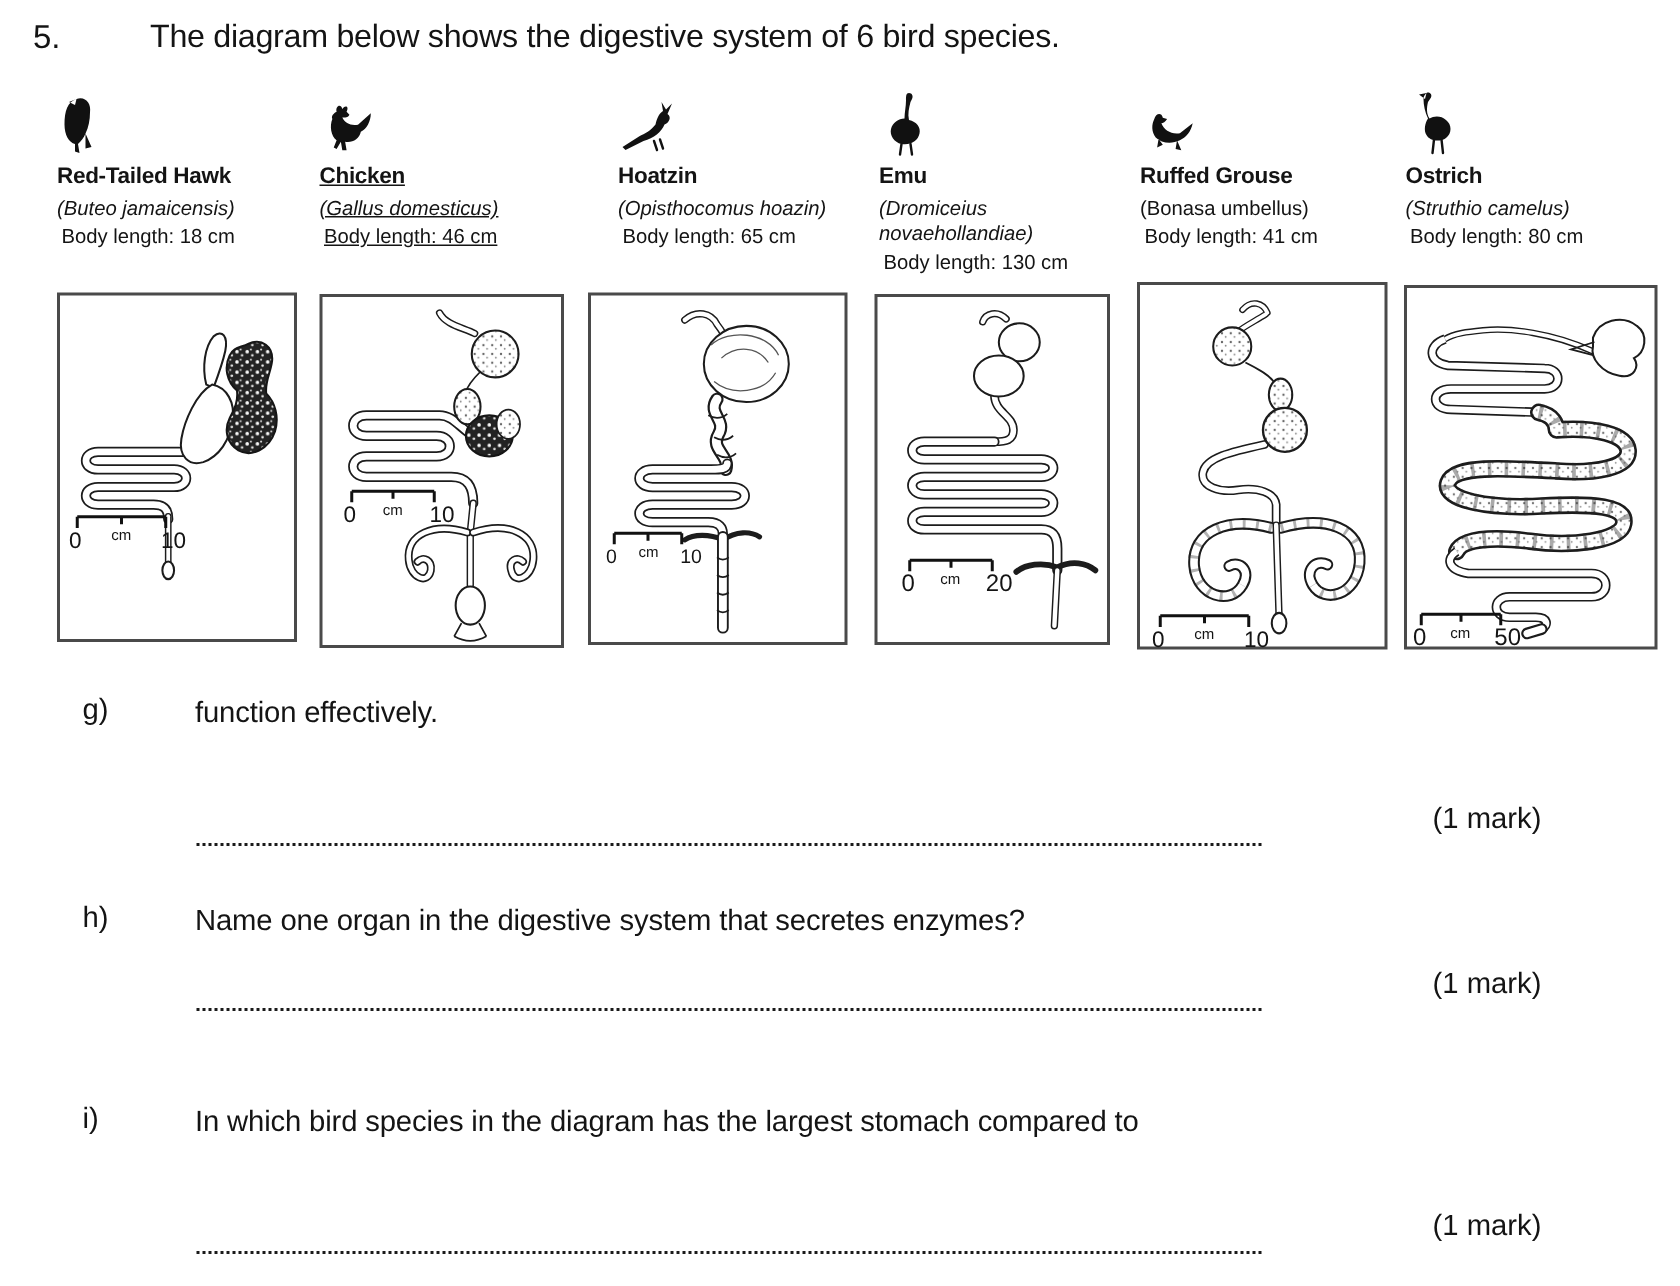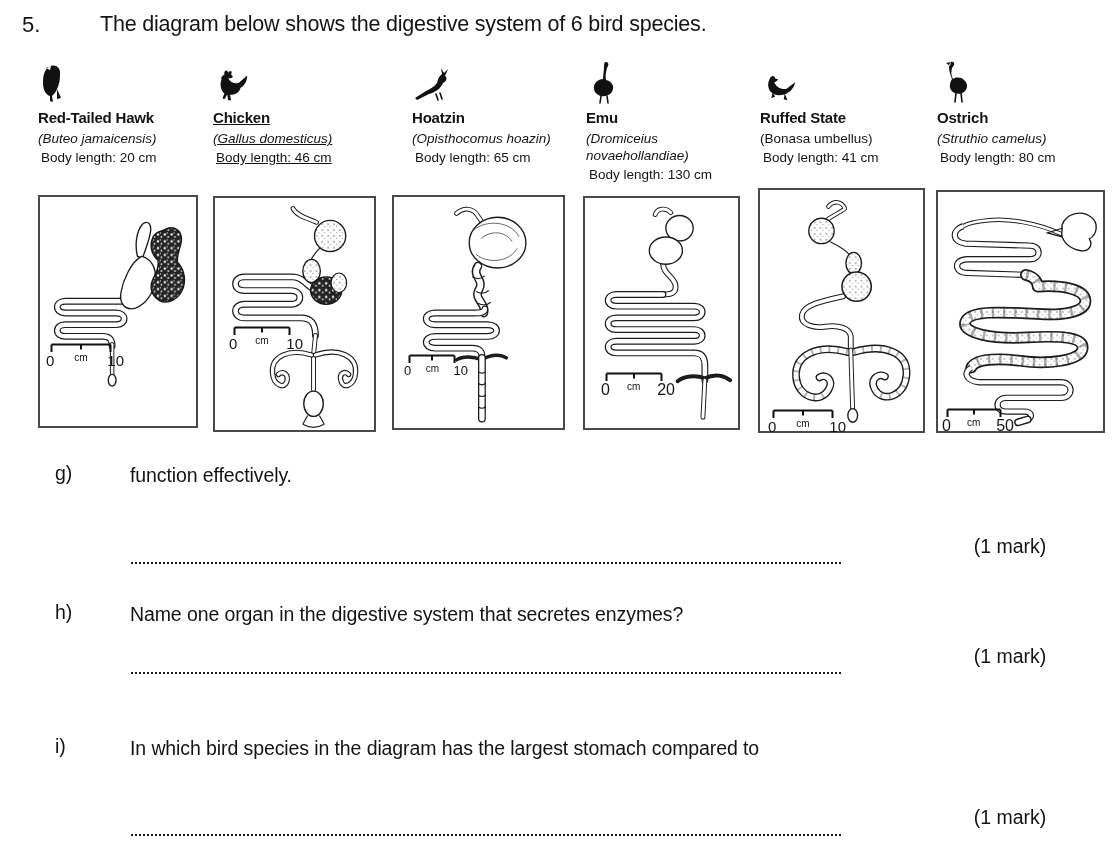--- a/index.html
+++ b/index.html
@@ -28,21 +28,21 @@
   .scalebar{position:absolute;}
   .scalebar svg{display:block;width:100%;height:9px;}
   .slabels{display:flex;justify-content:space-between;line-height:1;margin-top:1px;
            width:calc(100% + 16px);margin-left:-4px;}
   .slabels .unit{font-size:10px;position:relative;top:0px;}
 
   
   .qrow{position:absolute;left:55px;display:flex;}
   .qlabel{width:75px;font-size:19.5px;}
   .qtext{width:790px;font-size:19.5px;line-height:27.5px;letter-spacing:-0.1px;}
-  .mark{position:absolute;left:955px;width:110px;text-align:center;font-size:19.5px;}
+  .mark{position:absolute;left:955px;width:110px;text-align:left;font-size:19.5px;}
   .ansline{position:absolute;left:131px;width:710px;height:12px;
            border-bottom:2.5px dotted #1a1a1a;}
   .icon-fill{fill:#111;}
   .icon-stroke{fill:none;stroke:#111;stroke-width:1.6;stroke-linecap:round;}
 </style>
 </head>
 <body>
 
 <div class="page">
 
@@ -50,21 +50,21 @@
   <div class="title">The diagram below shows the digestive system of 6 bird species.</div>
 
   <div class="bird" style="left:38px;width:165px;">
     <div class="bicon">
       <svg width="28" height="40" viewBox="0 0 28 40">
         <path class="icon-fill" d="M13,2 C19,0 23,5 22,11 C22,16 21,21 19,25 C18,28 16,30 14,32 L15,38 L12,37 L12,32 C8,31 5,26 5,19 C5,10 7,4 13,2 Z M19,25 L23,34 L19,35 Z M13,2 L8,4 L12,6 Z"></path>
       </svg>
     </div>
     <div class="bname">Red-Tailed Hawk</div>
     <div class="blatin">(Buteo jamaicensis)</div>
-    <div class="bbody">Body length: 20 cm</div>
+    <div class="bbody">Body length: 18 cm</div>
   </div>
 
   <div class="bird" style="left:213px;width:165px;text-decoration:underline;">
     <div class="bicon">
       <svg width="38" height="38" viewBox="0 0 40 40">
         <path class="icon-fill" d="M12,9 C11,5 15,3 16,7 C18,4 21,5 19,9 L21,11 C20,13 18,13 16,13 C18,17 22,19 27,18 L36,10 C36,16 33,21 29,23 C28,28 23,31 18,30 L19,36 L16,36 L15,30 L12,35 L10,34 L12,29 C8,26 7,19 9,14 C8,12 10,10 12,9 Z"></path>
       </svg>
     </div>
     <div class="bname">Chicken</div>
     <div class="blatin">(Gallus domesticus)</div>
@@ -94,21 +94,21 @@
     <div class="blatin">(Dromiceius novaehollandiae)</div>
     <div class="bbody">Body length: 130 cm</div>
   </div>
 
   <div class="bird" style="left:760px;width:170px;">
     <div class="bicon">
       <svg width="38" height="36" viewBox="0 0 40 38">
         <path class="icon-fill" d="M10,12 C11,8 15,7 16,11 L19,12 C18,14 16,15 15,15 C17,20 22,23 28,22 L37,15 C36,21 32,25 28,27 C22,30 15,29 11,25 C8,21 8,16 10,12 Z M26,27 L29,34 L25,33 Z M13,26 L12,32 L16,30 Z"></path>
       </svg>
     </div>
-    <div class="bname">Ruffed State</div>
+    <div class="bname">Ruffed Grouse</div>
     <div class="blatin upright">(Bonasa umbellus)</div>
     <div class="bbody">Body length: 41 cm</div>
   </div>
 
   <div class="bird" style="left:937px;width:170px;">
     <div class="bicon">
       <svg width="34" height="44" viewBox="0 0 34 44">
         <path class="icon-fill" d="M14,2 C16,1 18,3 17,5 L15,8 C14,12 14,16 16,19 C19,17 24,17 27,20 C31,23 31,29 27,32 C23,35 16,34 14,30 C12,27 13,22 15,19 C13,15 12,10 12,6 C12,4 13,3 14,2 Z M14,2 L9,3 L13,6 Z"></path>
         <path class="icon-stroke" d="M19,33 L18,42 M24,33 L25,42"></path>
       </svg>

